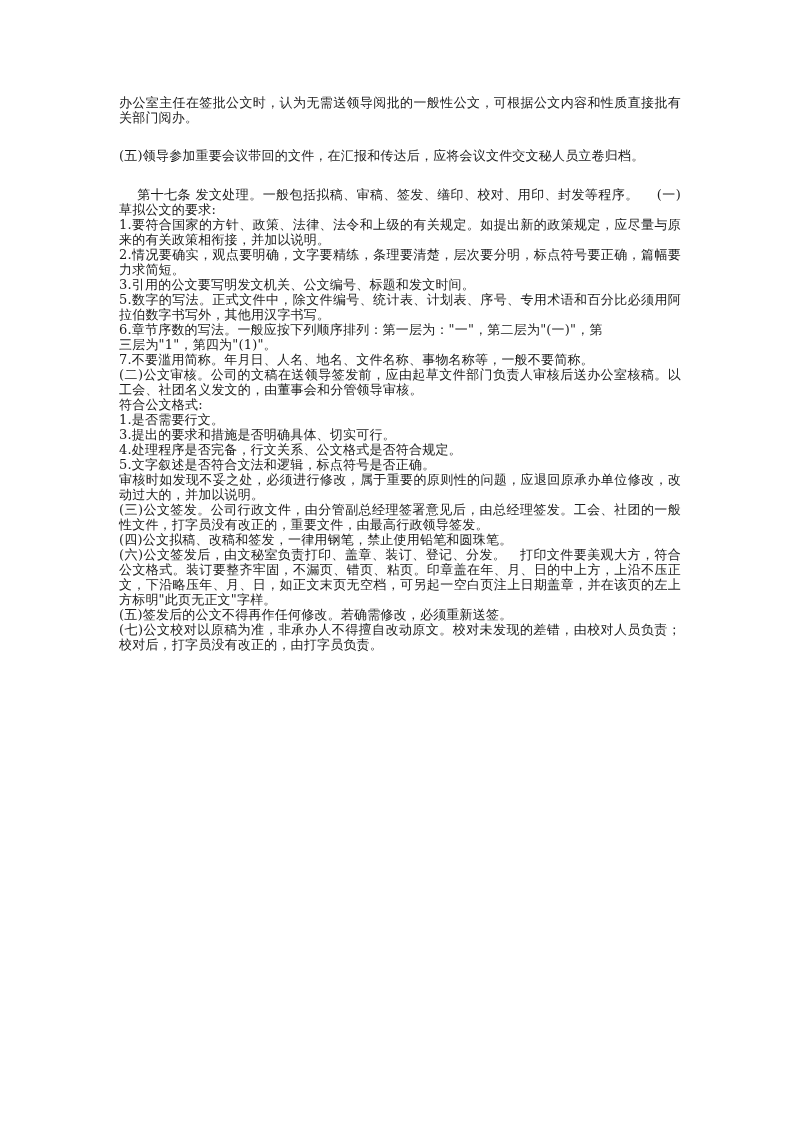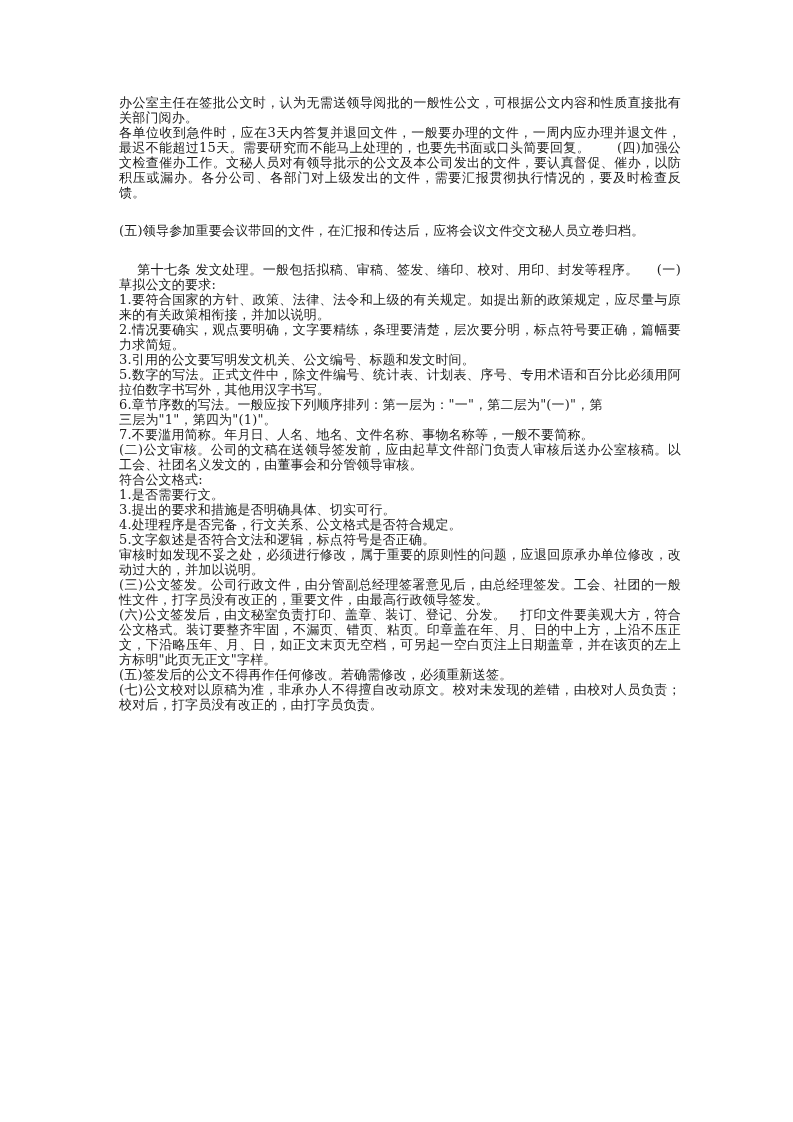--- a/index.html
+++ b/index.html
@@ -7,36 +7,36 @@
          font-family: "DejaVu Serif", "Liberation Serif", serif; color: #1a1a1a; }
   .page { position: absolute; left: 119px; top: 95px; width: 562px; }
   .p { font-size: 13px; line-height: 15px; margin: 0; text-align: justify; letter-spacing: 0.2px; white-space: pre-wrap; }
   .gap { height: 23.4px; }
 </style>
 </head>
 <body>
 
 <div class="page">
   <p class="p">办公室主任在签批公文时，认为无需送领导阅批的一般性公文，可根据公文内容和性质直接批有关部门阅办。</p>
-  <p class="p">各单位收到急件时，应在3天内答复并退回文件，一般要办理的文件，一周内应办理并退文件，最迟不能超过15天。需要研究而不能马上处理的，也要先书面或口头简要回复。      (四)加强公文检查催办工作。文秘人员对有领导批示的公文及本公司发出的文件，要认真督促、催办，以防积压或漏办。各分公司、各部门对上级发出的文件，需要汇报贯彻执行情况的，要及时检查反馈。</p>
   <div class="gap"></div>
   <p class="p">(五)领导参加重要会议带回的文件，在汇报和传达后，应将会议文件交文秘人员立卷归档。</p>
   <div class="gap"></div>
   <p class="p">    第十七条 发文处理。一般包括拟稿、审稿、签发、缮印、校对、用印、封发等程序。    (一)草拟公文的要求:</p>
   <p class="p">1.要符合国家的方针、政策、法律、法令和上级的有关规定。如提出新的政策规定，应尽量与原来的有关政策相衔接，并加以说明。</p>
   <p class="p">2.情况要确实，观点要明确，文字要精练，条理要清楚，层次要分明，标点符号要正确，篇幅要力求简短。</p>
   <p class="p">3.引用的公文要写明发文机关、公文编号、标题和发文时间。</p>
   <p class="p">5.数字的写法。正式文件中，除文件编号、统计表、计划表、序号、专用术语和百分比必须用阿拉伯数字书写外，其他用汉字书写。</p>
   <p class="p">6.章节序数的写法。一般应按下列顺序排列：第一层为："一"，第二层为"(一)"，第</p>
   <p class="p">三层为"1"，第四为"(1)"。</p>
   <p class="p">7.不要滥用简称。年月日、人名、地名、文件名称、事物名称等，一般不要简称。</p>
   <p class="p">(二)公文审核。公司的文稿在送领导签发前，应由起草文件部门负责人审核后送办公室核稿。以工会、社团名义发文的，由董事会和分管领导审核。</p>
   <p class="p">符合公文格式:</p>
   <p class="p">1.是否需要行文。</p>
   <p class="p">3.提出的要求和措施是否明确具体、切实可行。</p>
   <p class="p">4.处理程序是否完备，行文关系、公文格式是否符合规定。</p>
   <p class="p">5.文字叙述是否符合文法和逻辑，标点符号是否正确。</p>
   <p class="p">审核时如发现不妥之处，必须进行修改，属于重要的原则性的问题，应退回原承办单位修改，改动过大的，并加以说明。</p>
   <p class="p">(三)公文签发。公司行政文件，由分管副总经理签署意见后，由总经理签发。工会、社团的一般性文件，打字员没有改正的，重要文件，由最高行政领导签发。</p>
+  <p class="p">(四)公文拟稿、改稿和签发，一律用钢笔，禁止使用铅笔和圆珠笔。</p>
   <p class="p">(六)公文签发后，由文秘室负责打印、盖章、装订、登记、分发。   打印文件要美观大方，符合公文格式。装订要整齐牢固，不漏页、错页、粘页。印章盖在年、月、日的中上方，上沿不压正文，下沿略压年、月、日，如正文末页无空档，可另起一空白页注上日期盖章，并在该页的左上方标明"此页无正文"字样。</p>
   <p class="p">(五)签发后的公文不得再作任何修改。若确需修改，必须重新送签。</p>
   <p class="p">(七)公文校对以原稿为准，非承办人不得擅自改动原文。校对未发现的差错，由校对人员负责；校对后，打字员没有改正的，由打字员负责。</p>
 </div>
 
 </body></html>

